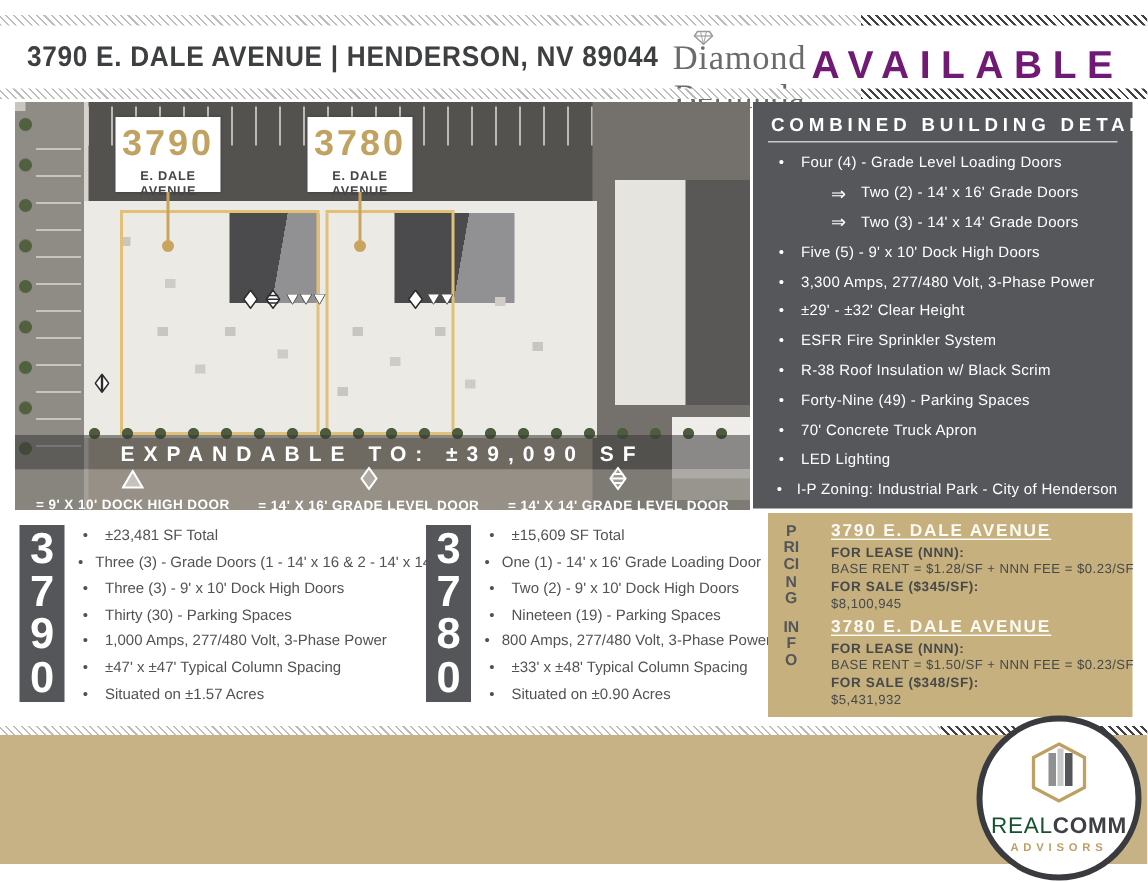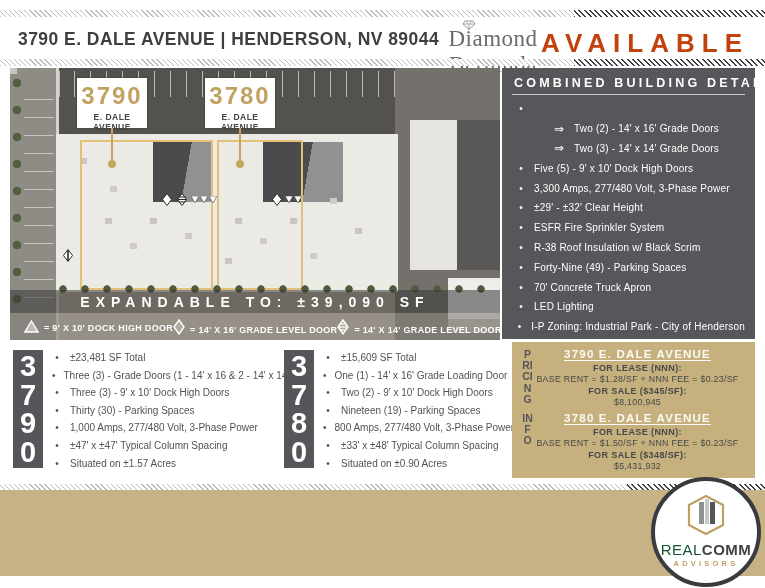--- a/index.html
+++ b/index.html
@@ -15,21 +15,21 @@
   .hatch.h-mid { top:59px; }
   .hatch.h-bot { top:484px; }
   .hatch.h-bot .lt { flex:0 0 82%; }
 
   
   .header { position:absolute; top:20px; left:0; width:765px; height:38px; display:flex; align-items:center; padding:0 18px; }
   .hdr-address { font-size:19px; font-weight:bold; color:#3e3f41; letter-spacing:0.5px; transform:scaleX(0.92); transform-origin:left center; white-space:nowrap; }
   .brand { position:absolute; left:408px; top:6px; width:170px; text-align:center; }
   .brand-name { font-family:"Liberation Serif", serif; font-size:23px; color:#6b6b6d; letter-spacing:0.5px; }
   .brand-diamond { position:absolute; left:54px; top:-6px; width:14px; height:10px; }
-  .hdr-status { position:absolute; right:16px; top:8px; font-size:26px; font-weight:bold; color:#c2410c; letter-spacing:7px;text-align:center; }
+  .hdr-status { position:absolute; right:16px; top:8px; font-size:26px; font-weight:bold; color:#701a75; letter-spacing:7px;text-align:center; }
 
   
   .photo { position:absolute; left:10px; top:68px; width:490px; height:272px; background:#b2a899; overflow:hidden; }
   .ph-asphalt-top { position:absolute; left:0; top:0; width:490px; height:66px; background:#54524f; }
   .ph-stalls { position:absolute; left:48px; top:3px; width:440px; height:26px;
       background:repeating-linear-gradient(90deg, rgba(255,255,255,0.75) 0 1.5px, transparent 1.5px 16px); opacity:.8; }
   .ph-street-left { position:absolute; left:0; top:0; width:46px; height:272px; background:#8f8c86; }
   .ph-curb { position:absolute; left:46px; top:0; width:3px; height:272px; background:#d6d3cc; }
   .ph-stalls-left { position:absolute; left:14px; top:30px; width:30px; height:200px;
       background:repeating-linear-gradient(0deg, rgba(255,255,255,0.7) 0 1.5px, transparent 1.5px 18px); opacity:.7; }
@@ -62,21 +62,21 @@
   .ph-dot { position:absolute; width:8px; height:8px; border-radius:50%; background:#c9a45f; top:92px; }
   .dot-1 { left:98px; } .dot-2 { left:226px; }
 
   .marker { position:absolute; }
 
   .ph-banner { position:absolute; left:0; bottom:27px; width:490px; height:23px; background:rgba(55,55,53,0.55);
       display:flex; align-items:center; justify-content:center; }
   .ph-banner .txt { color:#fff; font-size:14px; font-weight:bold; letter-spacing:6px; }
   .ph-legend { position:absolute; left:0; bottom:0; width:490px; height:27px; background:rgba(132,129,123,0.62);
       display:flex; align-items:center; justify-content:space-between; padding:0 14px; }
-  .leg-item { display:flex; align-items:flex-end; gap:5px; }
+  .leg-item { display:flex; align-items:center; gap:5px;flex-direction:column; }
   .leg-item .txt { color:#fff; font-size:9px; font-weight:bold; letter-spacing:0.3px; white-space:nowrap; }
 
   
   .panel { position:absolute; left:502px; top:68px; width:253px; height:271px; background:#56575a; padding:6px 10px 0 10px; }
   .panel-title { color:#ffffff; font-size:12.5px; font-weight:bold; letter-spacing:3.2px; padding:2px 0 4px 2px;
       border-bottom:1.5px solid #c9c9c9; white-space:nowrap; }
   .panel ul { list-style:none; margin-top:4px; }
   .panel li { display:flex; align-items:center; height:19.8px; color:#ffffff; font-size:10px; }
   .panel li .dot { width:10px; margin:0 8px 0 4px; text-align:center; }
   .panel li .arr { width:14px; margin:0 8px 0 40px; text-align:center; font-size:12px; }
@@ -90,21 +90,21 @@
   .bl-1 { left:52px; width:225px; } .bl-2 { left:323px; width:180px; }
   .blist li { display:flex; align-items:flex-start; margin-bottom:6.6px; font-size:10px; color:#515254; }
   .blist li .dot { width:10px; margin-right:8px; text-align:center; color:#515254; }
   .blist li .txt { white-space:nowrap; }
 
   
   .pricing { position:absolute; left:512px; top:342px; width:243px; height:136px; background:#c6b17e; padding:4px 6px 0 6px; }
   .pr-side { position:absolute; left:10px; top:7px; width:11px; font-size:10.5px; font-weight:bold; color:#55565a;
       line-height:11.2px; word-break:break-all; text-align:center; }
   .pr-side .w2 { margin-top:8px; }
-  .pr-main { margin-left:8px; text-align:center; }
+  .pr-main { margin-left:36px; }
   .pr-addr { font-size:11.5px; font-weight:bold; letter-spacing:1.2px; color:#fbfaf4;
       text-decoration:underline; text-underline-offset:2px; margin-top:2px; }
   .pr-lease-t, .pr-sale-t { font-size:9px; font-weight:bold; color:#47484a; letter-spacing:0.4px; margin-top:2.5px; }
   .pr-lease-d, .pr-sale-p { font-size:8.8px; color:#47484a; letter-spacing:0.3px; margin-top:1px; white-space:nowrap; }
   .pr-sec2 { margin-top:5px; }
 
   
   .footband { position:absolute; left:0; top:490px; width:765px; height:86px; background:#c7b286; }
   .logo { position:absolute; left:651px; top:477px; width:110px; height:110px; background:#ffffff;
       border:4px solid #3a3b3e; border-radius:50%; text-align:center; z-index:5; }
@@ -235,20 +235,21 @@
         <span class="txt">= 14' X 14' GRADE LEVEL DOOR</span>
       </div>
     </div>
   </div>
 
   <div class="panel">
     <div class="panel-title">COMBINED BUILDING DETAILS:</div>
     <ul>
       <li>
           <span class="dot">•</span>
+          <span class="txt">Four (4) - Grade Level Loading Doors</span>
         </li>
       <li>
           <span class="arr">⇒</span>
           <span class="txt">Two (2) - 14' x 16' Grade Doors</span>
         </li>
       <li>
           <span class="arr">⇒</span>
           <span class="txt">Two (3) - 14' x 14' Grade Doors</span>
         </li>
       <li>

